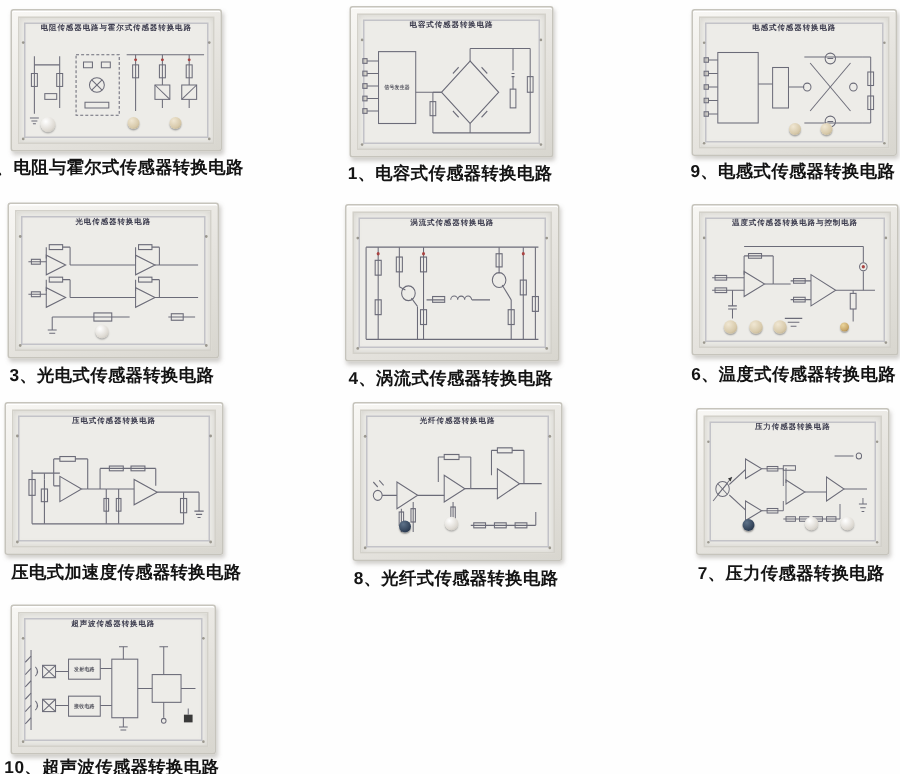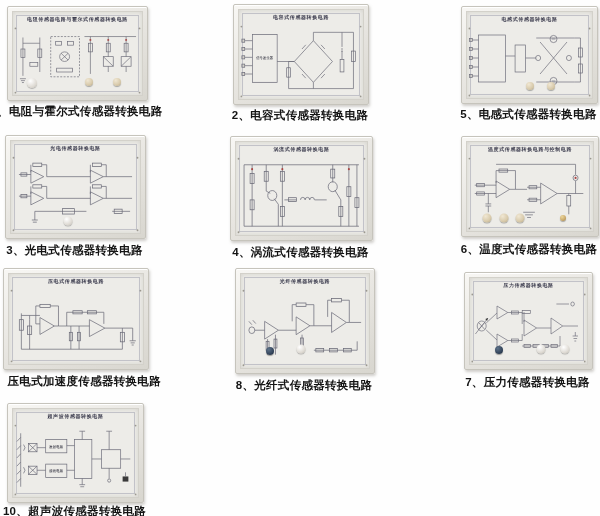--- a/index.html
+++ b/index.html
@@ -137,21 +137,21 @@
           <line x1="107" y1="24" x2="109" y2="24"></line>
           <line x1="107" y1="26" x2="109" y2="26"></line>
         <line x1="58" y1="36" x2="52" y2="36"></line>
           <line x1="52" y1="36" x2="52" y2="62"></line>
           <rect x="50" y="42" width="4" height="9"></rect>
         <line x1="78" y1="56" x2="78" y2="62"></line>
           <line x1="52" y1="62" x2="120" y2="62"></line>
       </svg>
     </div>
   </figure>
-  <div class="caption" style="left:233px;top:108px;width:134px">2、电容式传感器转换电路</div>
+  <div class="caption" style="left:233px;top:108px;width:134px">1、电容式传感器转换电路</div>
 
   <figure class="board" style="left:461px;top:6px;width:135px;height:96px;margin:0">
     <div class="face">
       <div class="ptitle">电感式传感器转换电路</div>
       <svg class="sch" viewBox="0 0 130 72" preserveAspectRatio="none">
         <circle class="scr" cx="2.5" cy="2.5" r="0.9"></circle>
           <circle class="scr" cx="127.5" cy="2.5" r="0.9"></circle>
           <circle class="scr" cx="2.5" cy="69.5" r="0.9"></circle>
           <circle class="scr" cx="127.5" cy="69.5" r="0.9"></circle>
         <line x1="5" y1="14" x2="12" y2="14"></line>
@@ -181,21 +181,21 @@
         <line x1="112" y1="12" x2="118" y2="12"></line>
           <line x1="118" y1="12" x2="118" y2="56"></line>
           <line x1="112" y1="56" x2="118" y2="56"></line>
         <rect x="116" y="22" width="4" height="9"></rect>
           <rect x="116" y="38" width="4" height="9"></rect>
       </svg>
       <div class="knob beige" style="left:50%;top:86%;width:8px;height:8px"></div>
       <div class="knob beige" style="left:67%;top:86%;width:8px;height:8px"></div>
     </div>
   </figure>
-  <div class="caption" style="left:461px;top:107px;width:135px">5、电感式传感器转换电路</div>
+  <div class="caption" style="left:461px;top:107px;width:135px">9、电感式传感器转换电路</div>
 
   <figure class="board" style="left:5px;top:135px;width:139px;height:102px;margin:0">
     <div class="face">
       <div class="ptitle">光电传感器转换电路</div>
       <svg class="sch" viewBox="0 0 130 72" preserveAspectRatio="none">
         <circle class="scr" cx="2.5" cy="2.5" r="0.9"></circle>
           <circle class="scr" cx="127.5" cy="2.5" r="0.9"></circle>
           <circle class="scr" cx="2.5" cy="69.5" r="0.9"></circle>
           <circle class="scr" cx="127.5" cy="69.5" r="0.9"></circle>
         <path d="M20,14 l0,12 l13,-6 z"></path>

